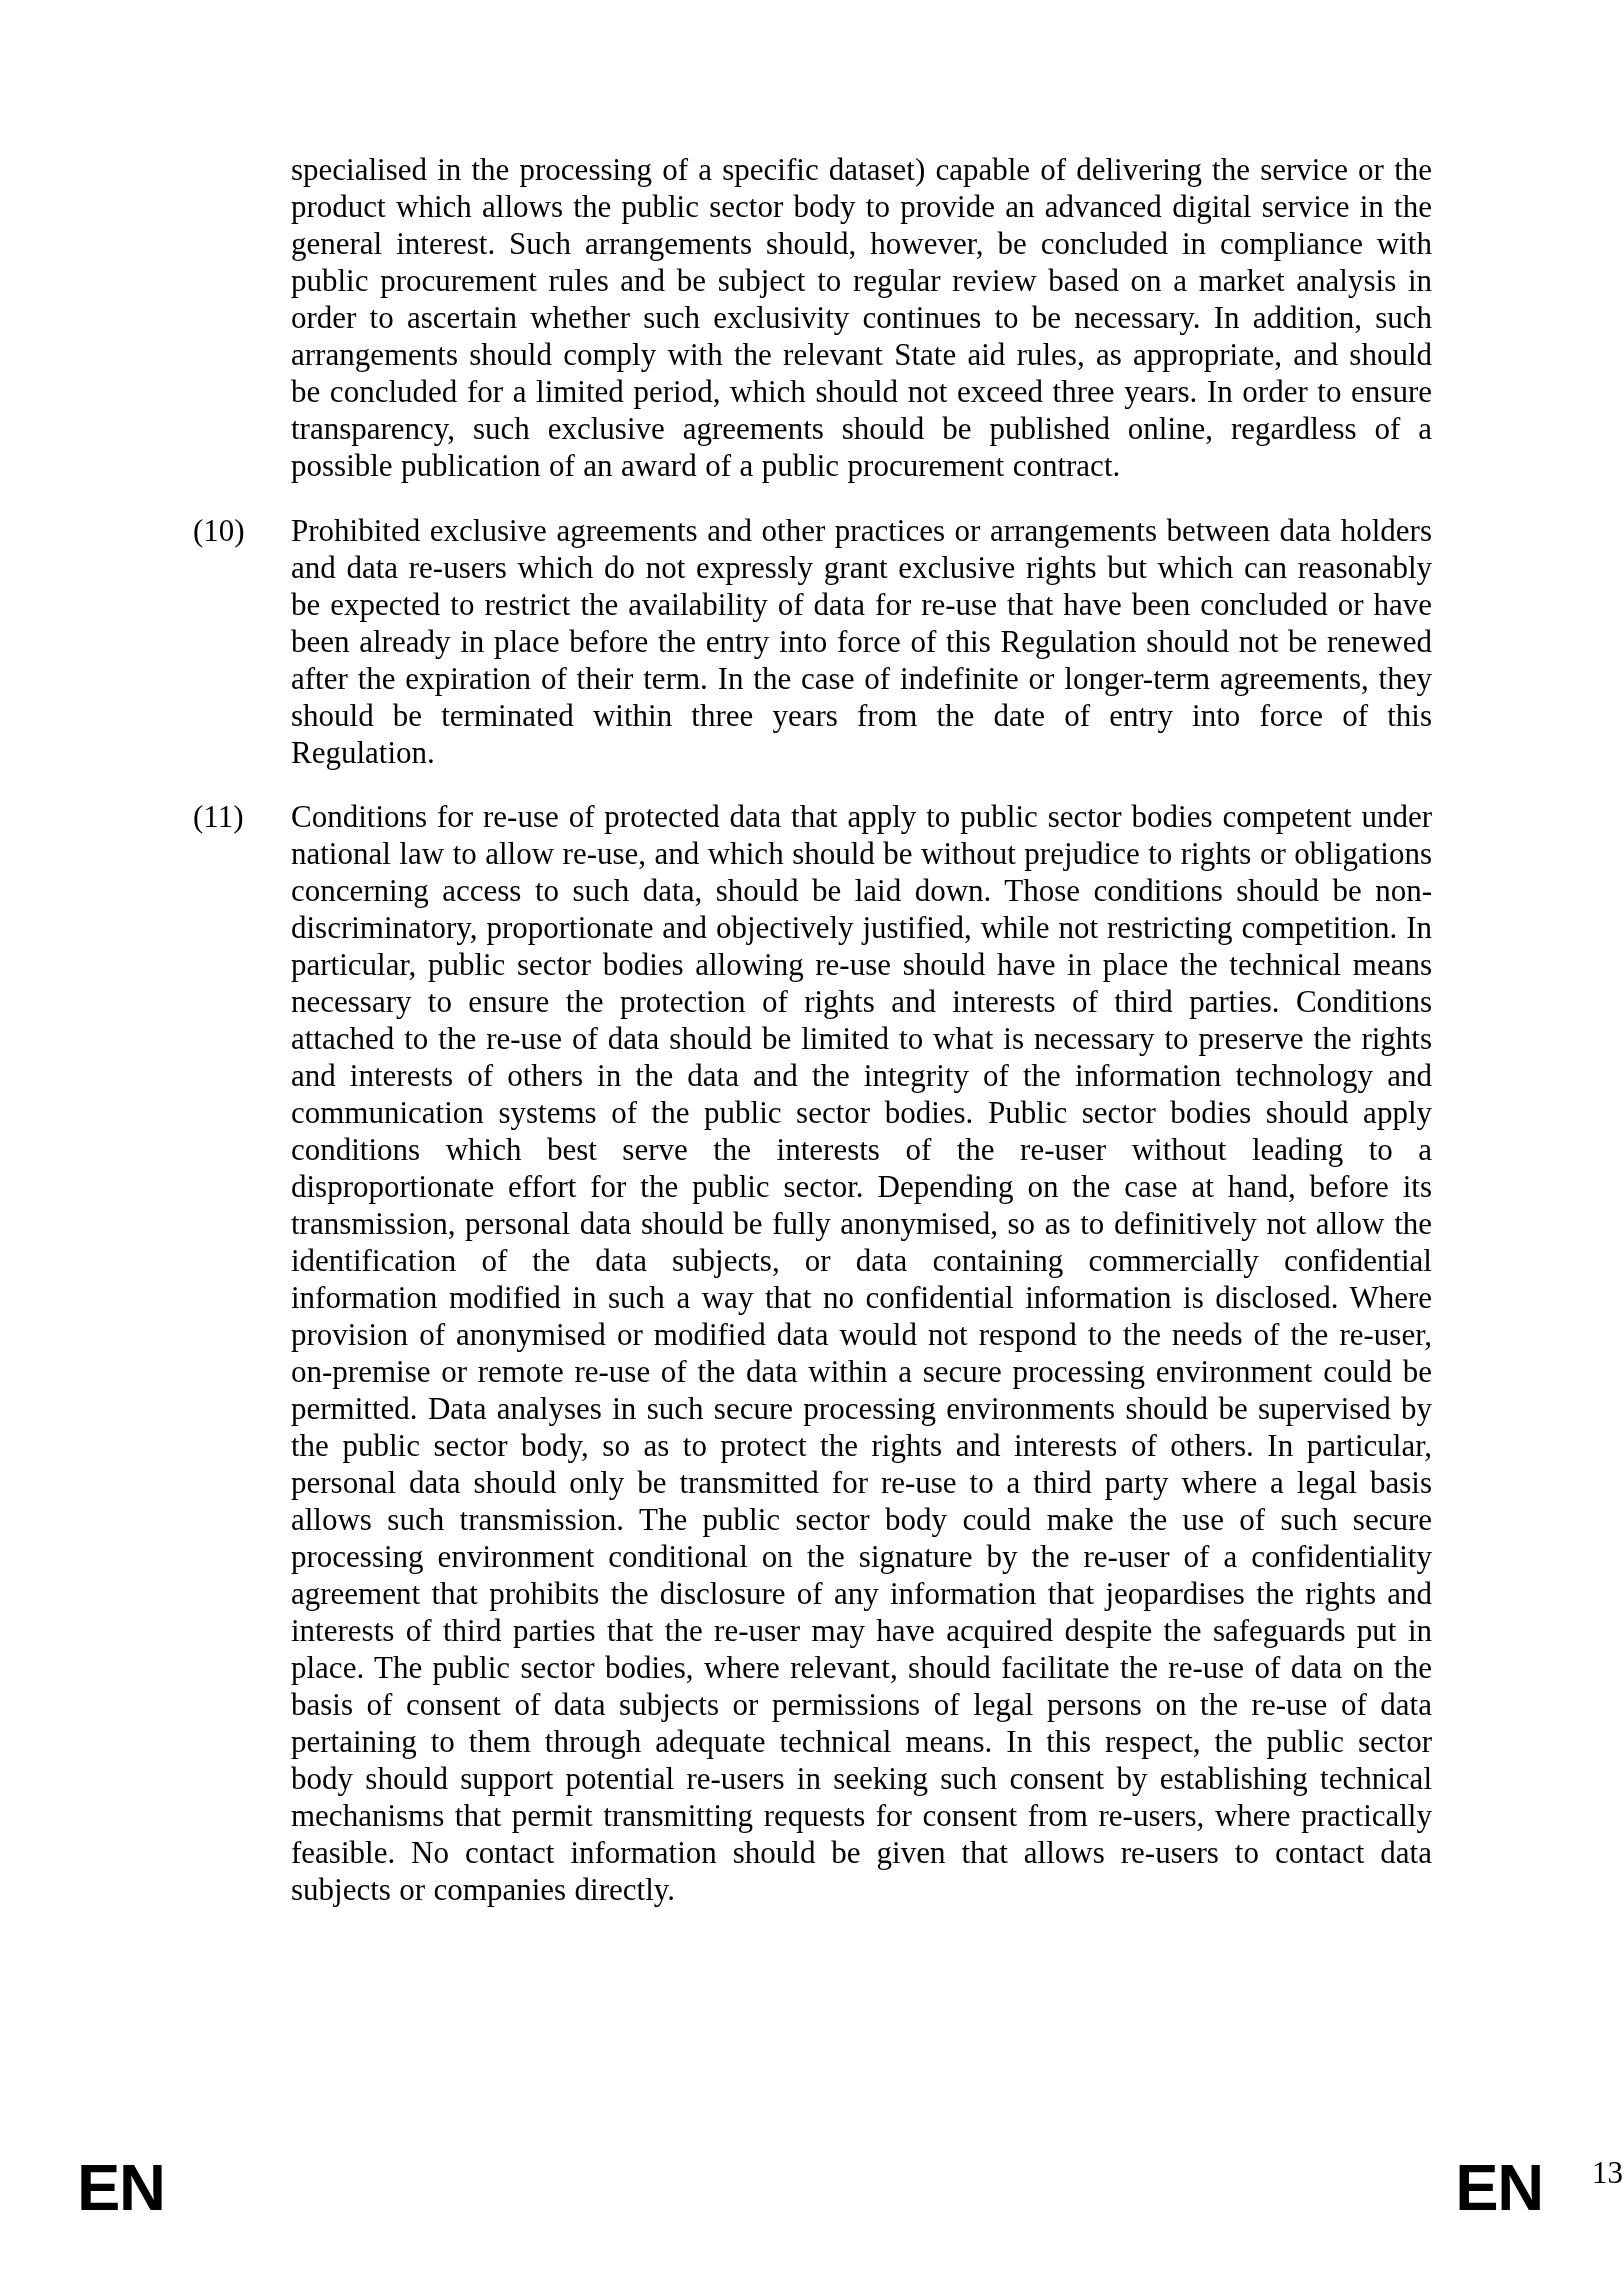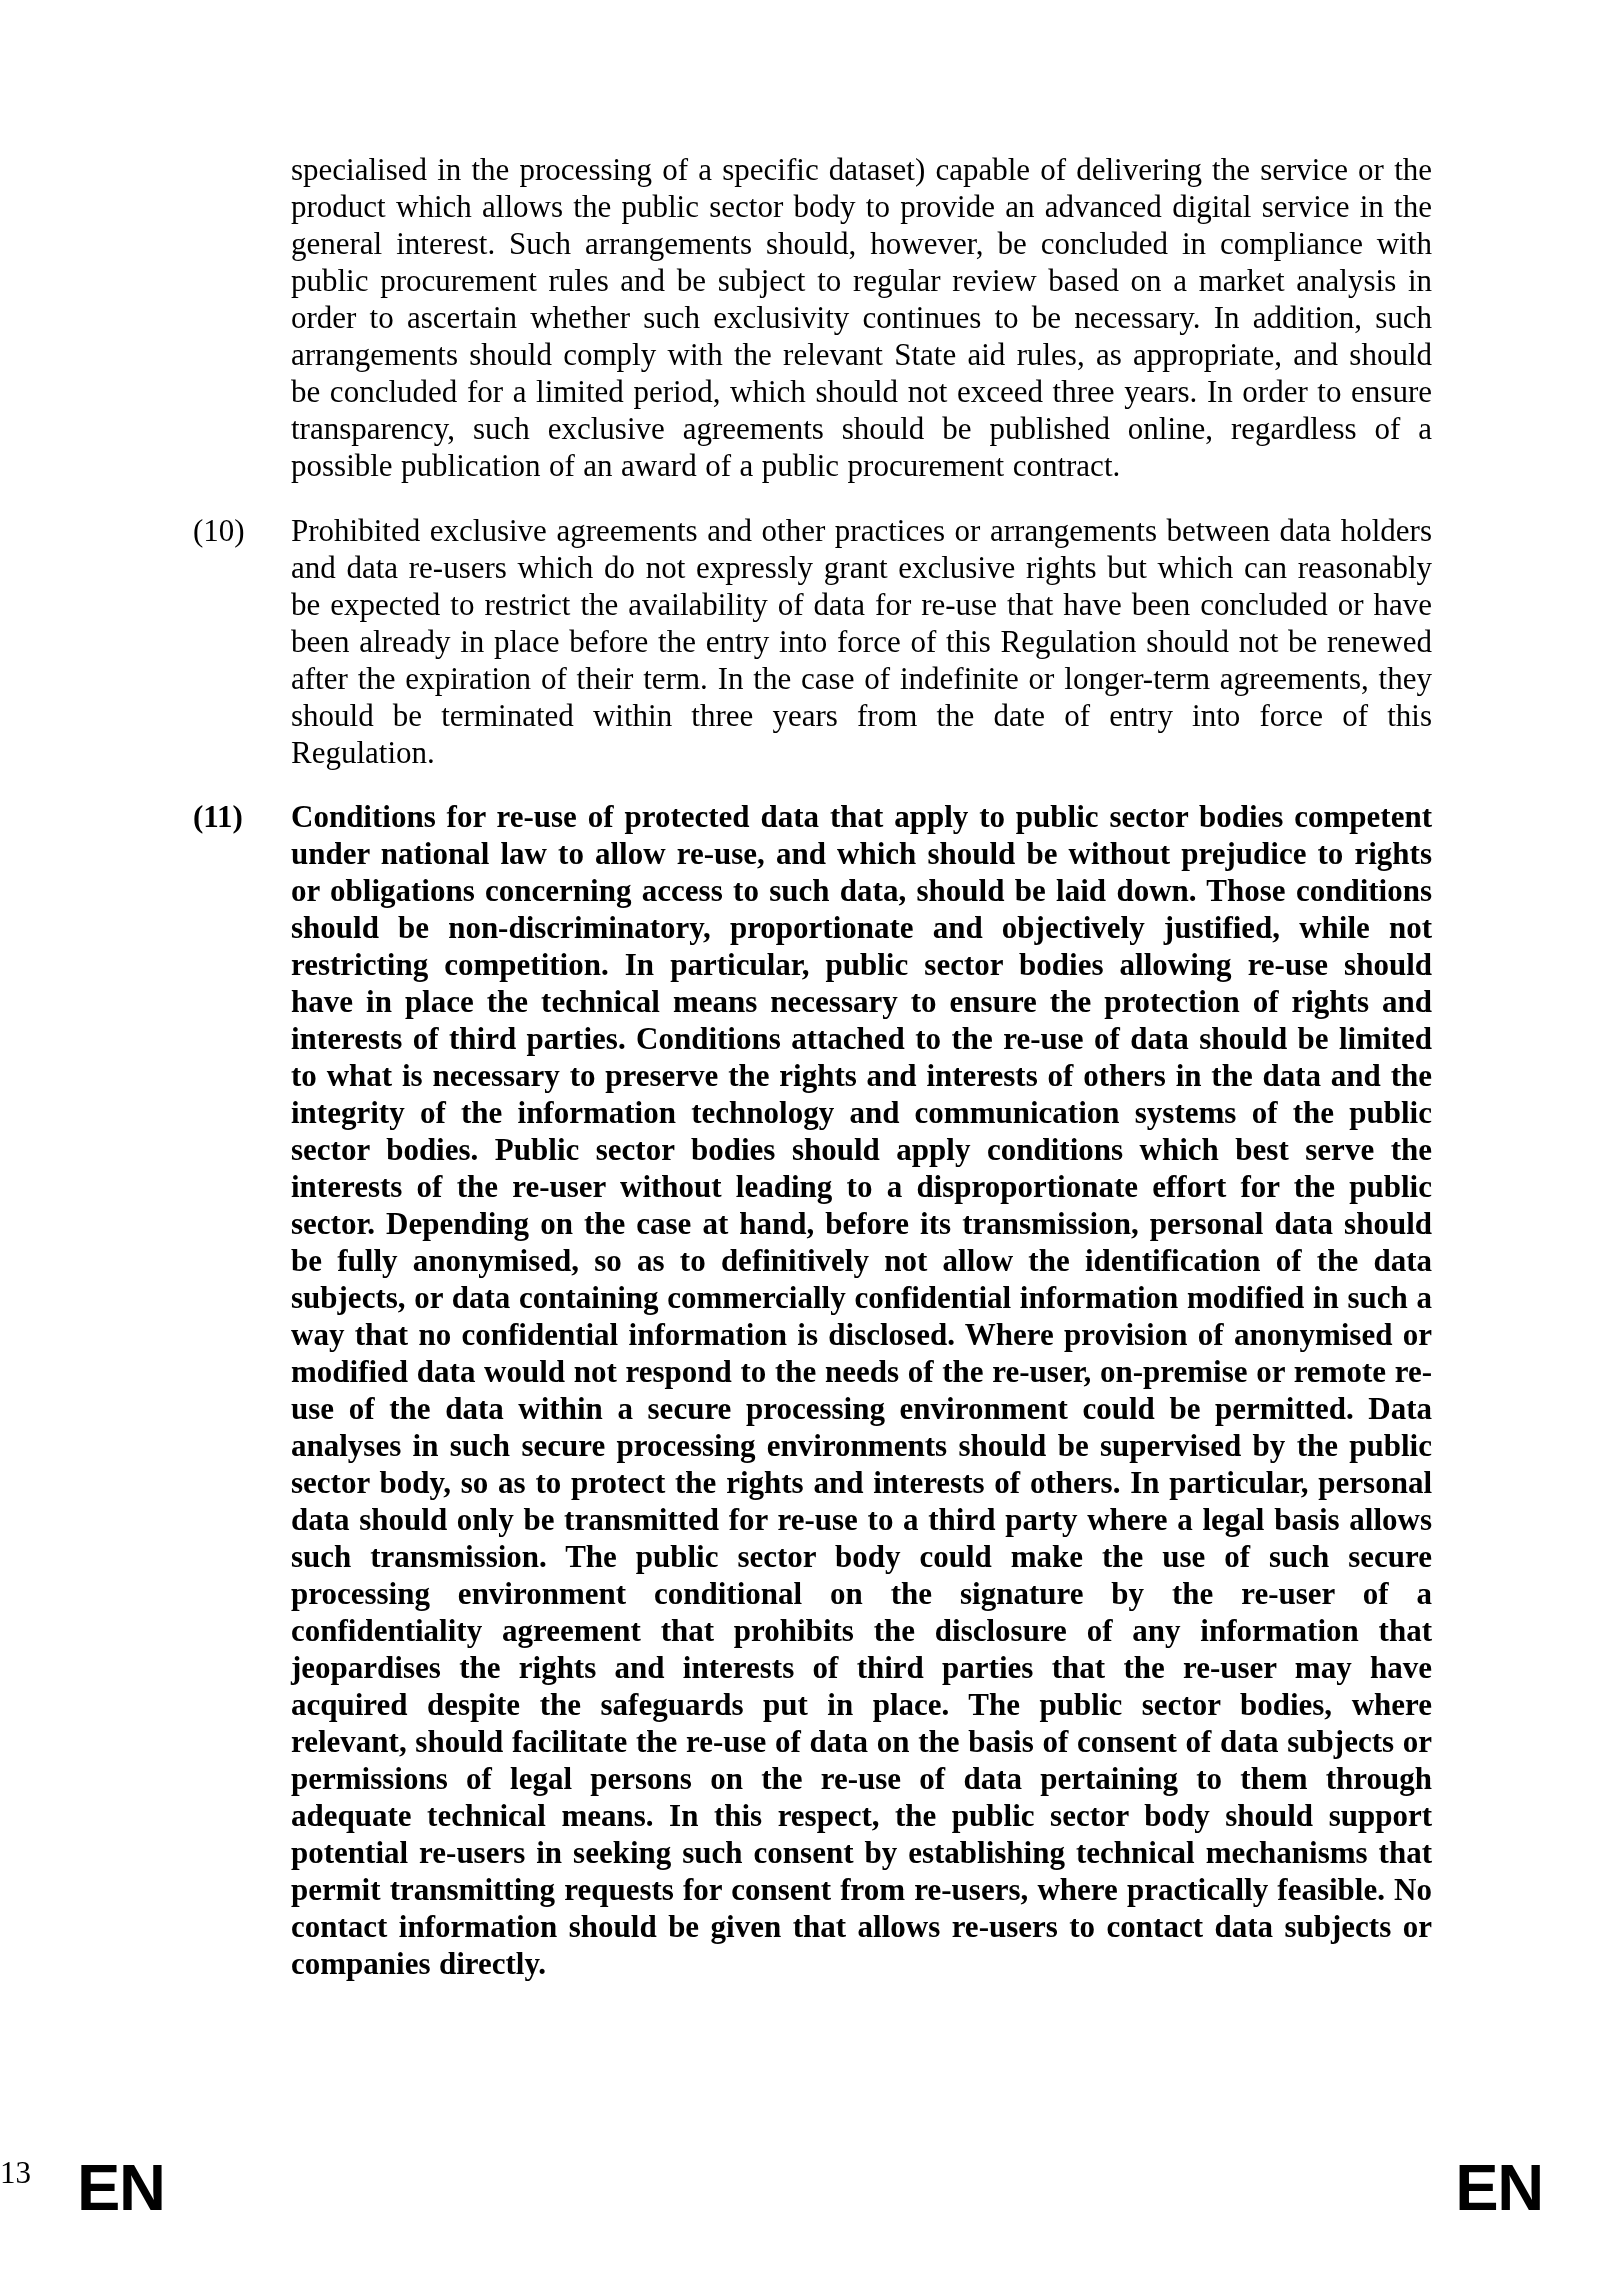--- a/index.html
+++ b/index.html
@@ -19,21 +19,21 @@
   .doc-body {
     position: absolute;
     left: 291px;
     top: 151px;
     width: 1141px;
   }
   .recital {
     position: relative;
     margin: 0 0 27.5px 0;
   }
-  .recital:last-child { margin-bottom: 4px; font-weight: bold; }
+  .recital:last-child { margin-bottom: 4px; }
   .recital-number {
     position: absolute;
     left: -98px;
     top: 0;
     font-size: 31px;
     line-height: 37px;
     white-space: nowrap;
     text-align: right;
   }
   .recital-text {
@@ -60,21 +60,21 @@
     letter-spacing: -1.3px;
     margin-top: 28px;
   }
   .footer-lang.left  { left: 77px; }
   .footer-lang.right { right: 80px; }
   .footer-page-number {
     position: absolute;
     top: 34px;
     left: 0;
     width: 100%;
-    text-align: left;
+    text-align: right;
     font-size: 31px;
     line-height: 31px;
   }
 </style>
 </head>
 <body>
 
 <div class="page">
 
   <main class="doc-body">

